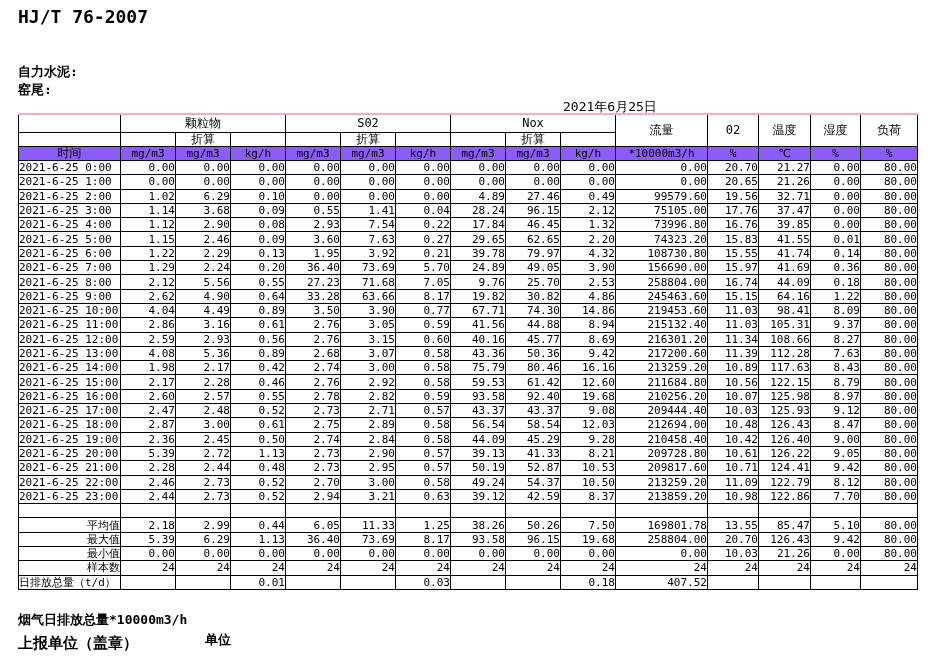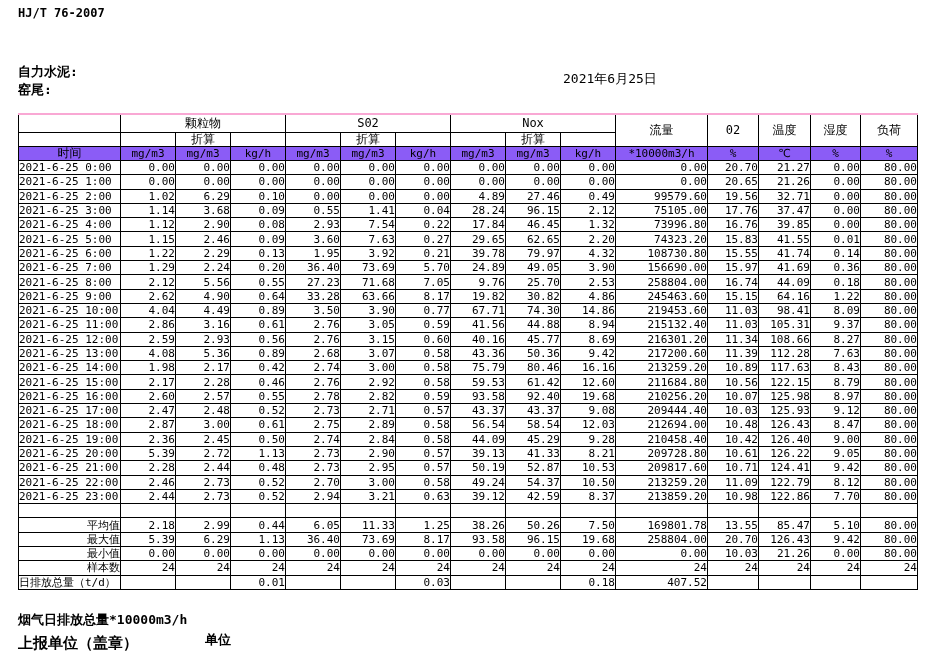--- a/index.html
+++ b/index.html
@@ -1,25 +1,25 @@
 <!DOCTYPE html>
 <html><head>
 <meta charset="utf-8">
 <style>
   html,body { margin:0; padding:0; background:#fff; }
   .page {
     position:relative; width:934px; height:657px; background:#fff;
     font-family:"DejaVu Sans Mono","DejaVu Sans","Liberation Sans",monospace,sans-serif;
     color:#000;
   }
-  .standard { position:absolute; left:18px; top:6px; font-size:12px; font-weight:bold; }
+  .standard { position:absolute; left:18px; top:6px; font-size:18px; font-weight:bold; }
   .title { position:absolute; left:207px; top:24px; font-size:16px; font-weight:bold; letter-spacing:0px; }
   .company { position:absolute; left:18px; top:63px; font-size:13px; font-weight:bold; }
   .kiln { position:absolute; left:18px; top:81px; font-size:13px; font-weight:bold; }
-  .date { position:absolute; left:563px; top:70px; font-size:13px; }
+  .date { position:absolute; left:563px; top:98px; font-size:13px; }
 
   table.report { position:absolute; left:18px; top:113px; border-collapse:collapse; table-layout:fixed; }
   table.report td {
     border:1px solid #000; overflow:hidden; white-space:nowrap;
     font-size:11px; height:13.3px; line-height:13px; padding:0;
   }
   thead td { text-align:center; }
   thead tr.group-row td { border-top:2px solid #f9a8d4; height:17px; line-height:17px; font-size:12px; }
   thead tr.conv-row td { height:12.5px; line-height:12.5px; font-size:12px; }
   thead tr.units-row td { background:#8b5cf6; height:13.5px; line-height:13.5px; }

